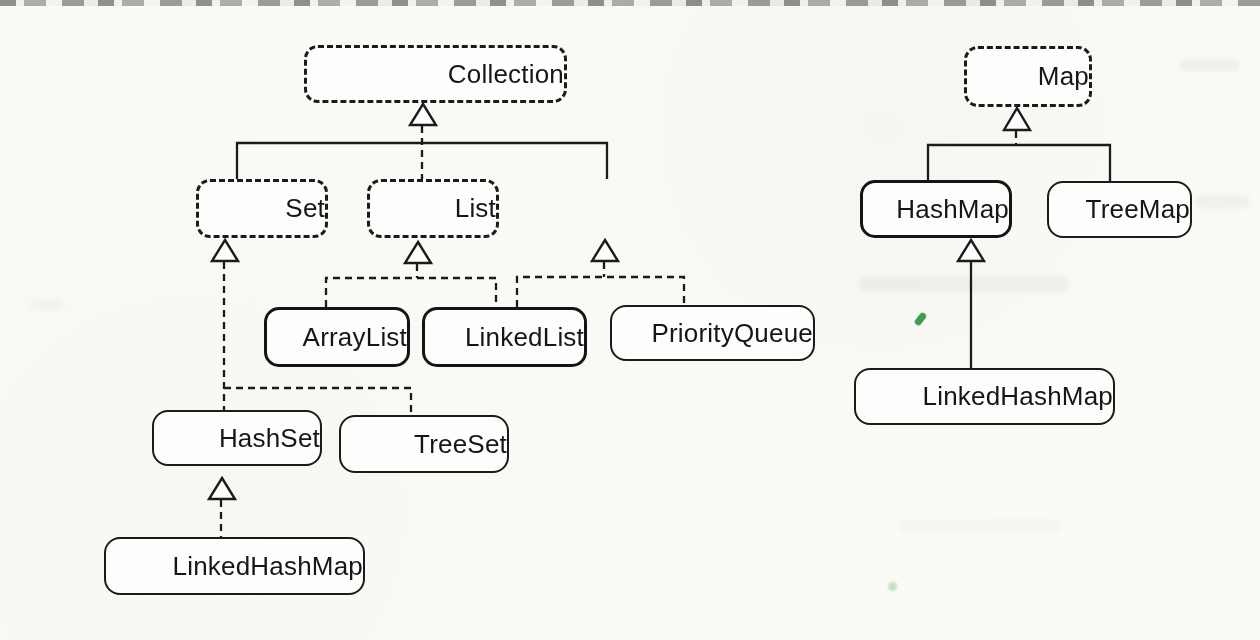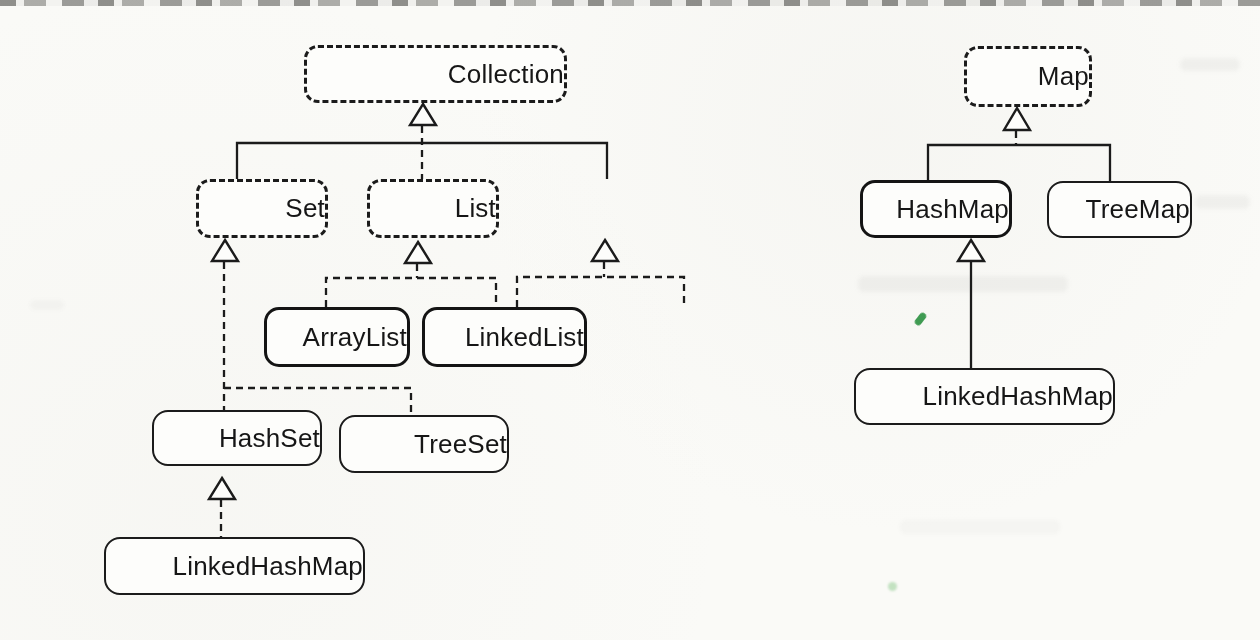--- a/index.html
+++ b/index.html
@@ -107,20 +107,23 @@
   <div class="node cls-bold" style="left:252px;top:307px;width:146px;height:60px;padding-left:42px;">
     <span>ArrayList</span>
   </div>
   <div class="node cls-bold" style="left:410px;top:307px;width:165px;height:60px;padding-left:47px;">
     <span>LinkedList</span>
   </div>
   <div class="node cls-bold" style="left:848px;top:180px;width:152px;height:58px;">
     <span>HashMap</span>
   </div>
 
+  <div class="node cls" style="left:598px;top:305px;width:205px;height:56px;">
+    <span>PriorityQueue</span>
+  </div>
   <div class="node cls" style="left:140px;top:410px;width:170px;height:56px;">
     <span>HashSet</span>
   </div>
   <div class="node cls" style="left:327px;top:415px;width:170px;height:58px;">
     <span>TreeSet</span>
   </div>
   <div class="node cls" style="left:92px;top:537px;width:261px;height:58px;">
     <span>LinkedHashMap</span>
   </div>
   <div class="node cls" style="left:1035px;top:181px;width:145px;height:57px;">

